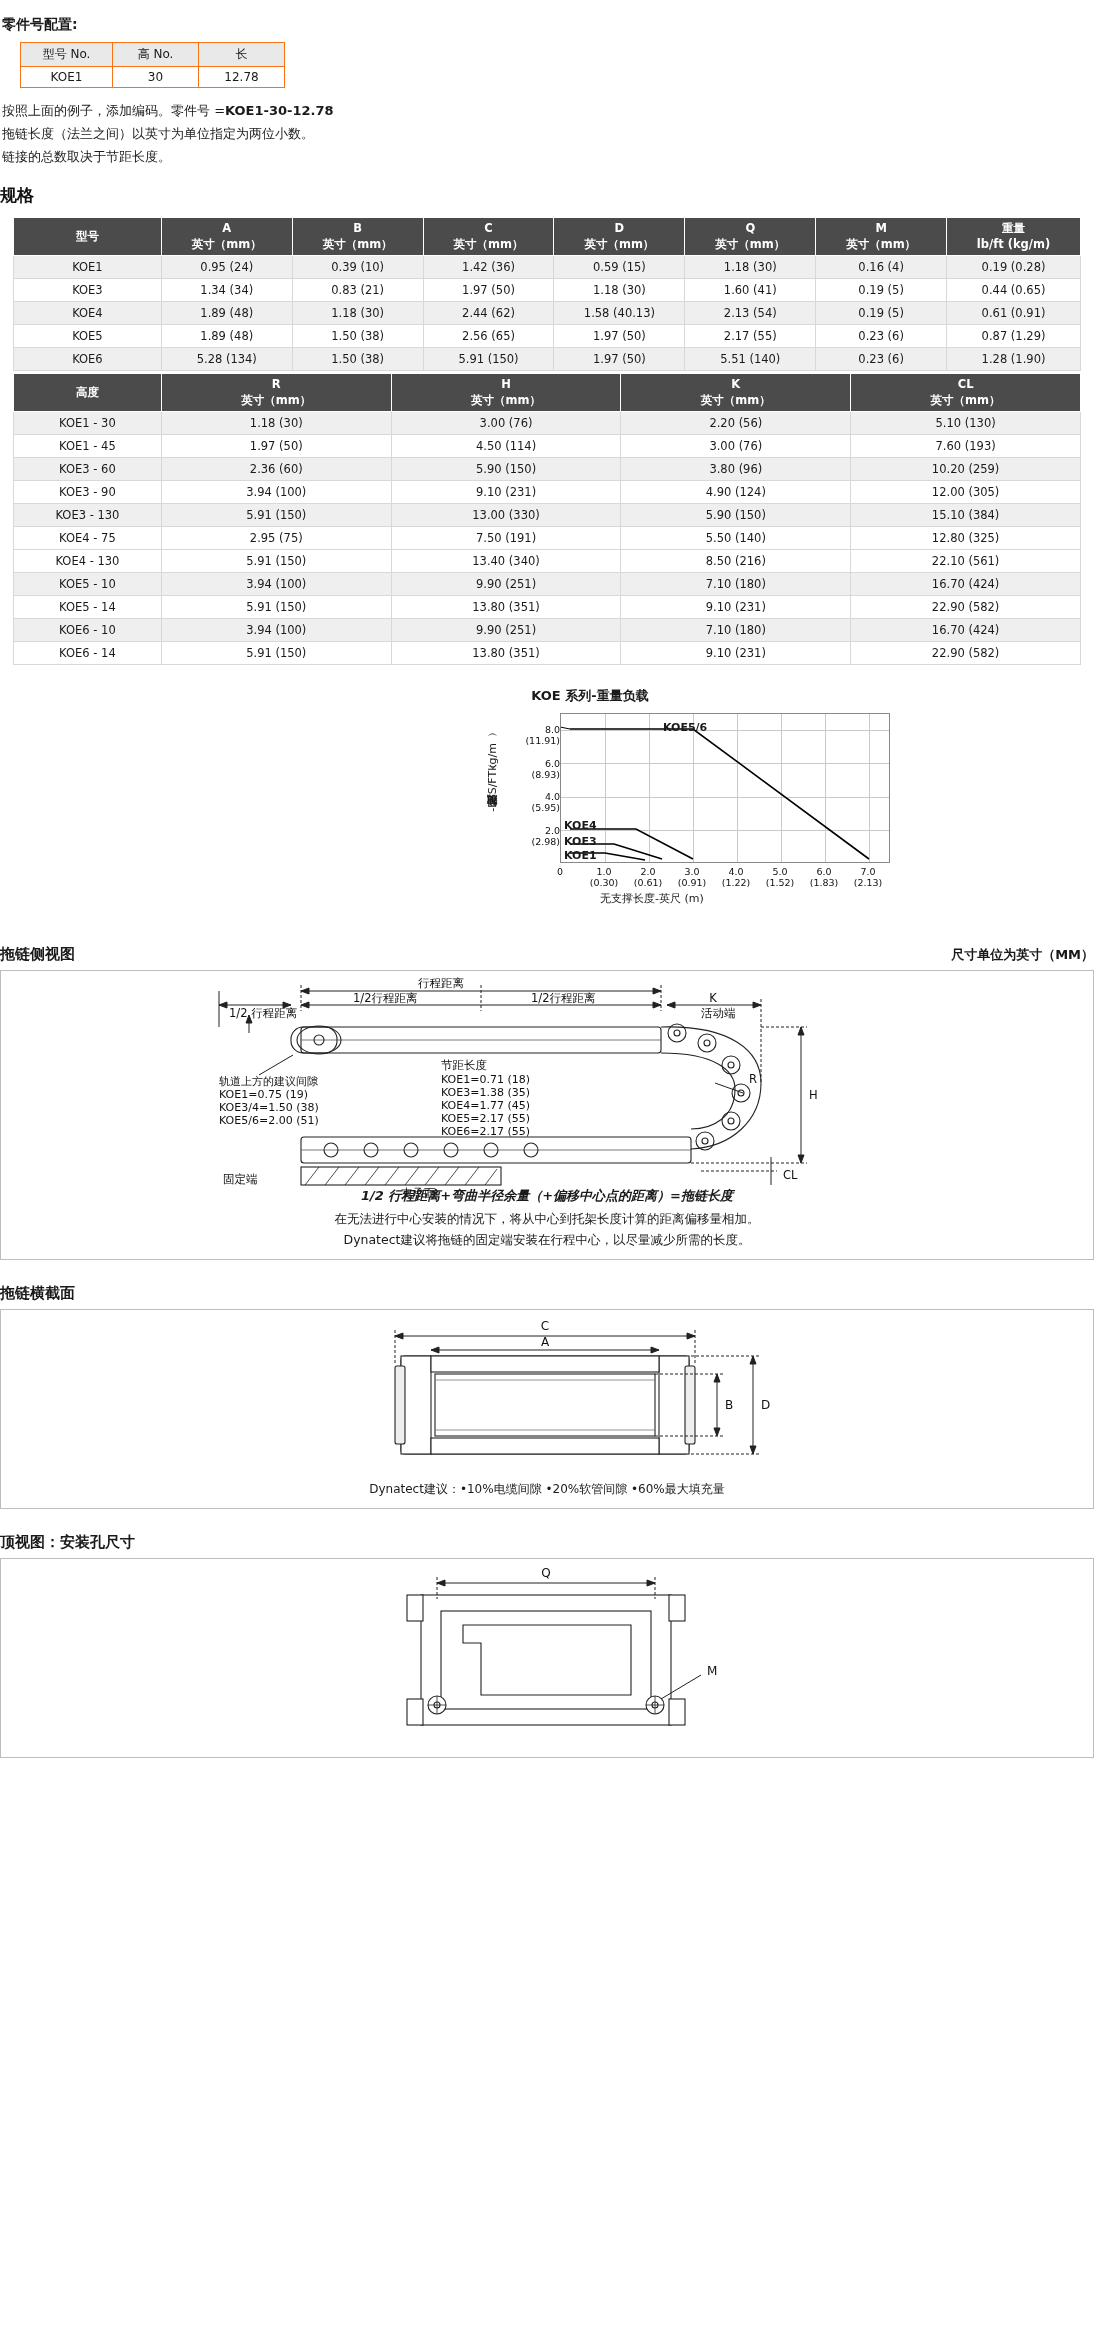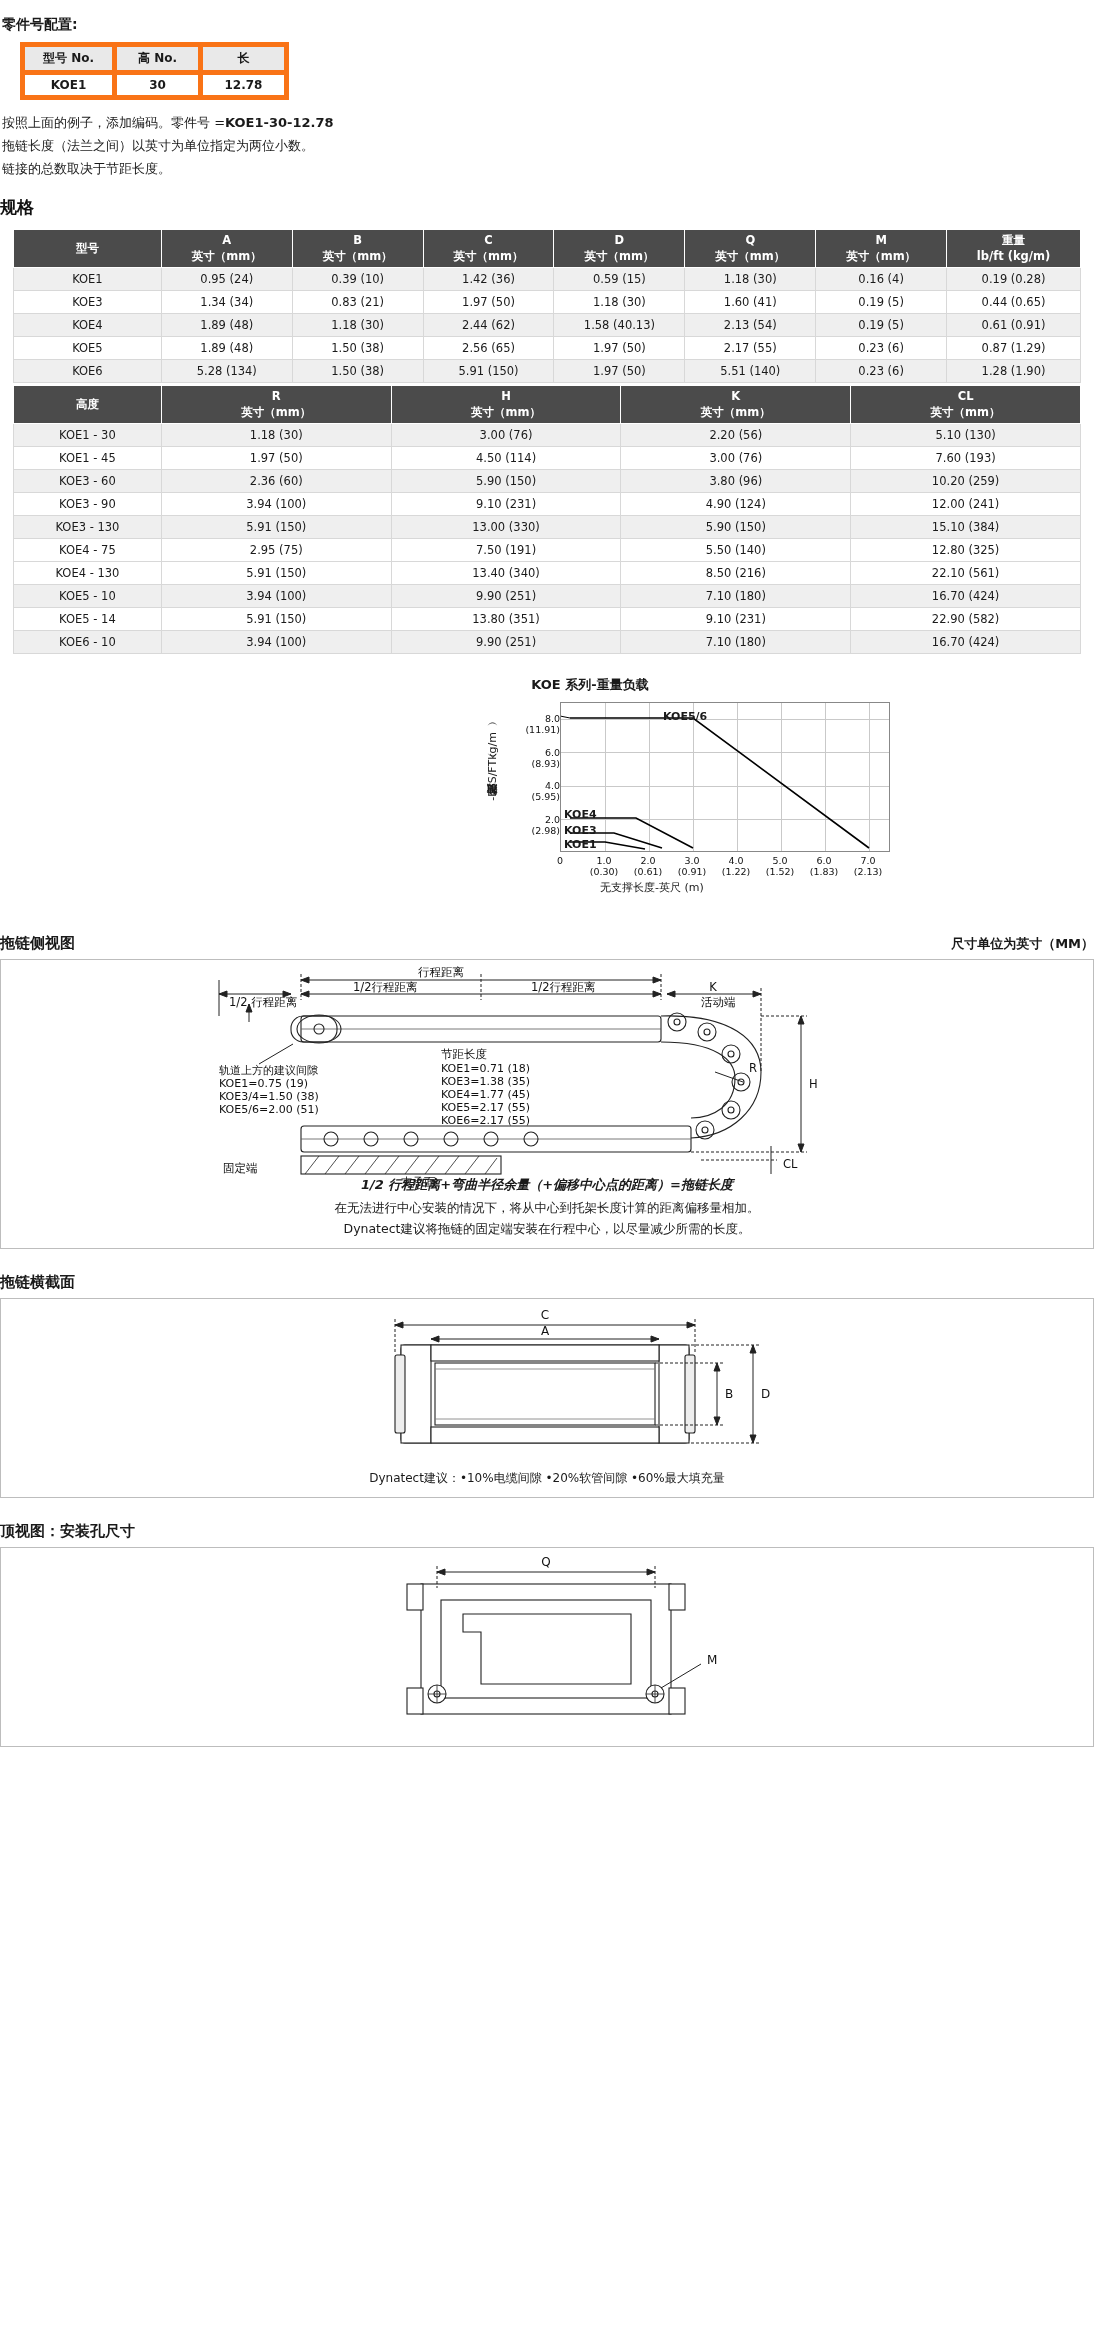--- a/index.html
+++ b/index.html
@@ -22,25 +22,25 @@
   .bold { font-weight:bold; }
 
   
   .pn-title { font-size:14px; font-weight:bold; margin:0 0 8px 2px; }
   table.pn {
     border-collapse:collapse;
     margin-left:20px;
     margin-bottom:12px;
   }
   table.pn td, table.pn th {
-    border:5px solid #f97316;
+    border:1px solid #f97316;
     font-size:12px;
     padding:3px 0;
     text-align:center;
-    font-weight:bold;
+    font-weight:normal;
   }
   table.pn thead td { background:#e9e9e9; }
   table.pn td.c1 { width:92px; }
   table.pn td.c2 { width:86px; }
   table.pn td.c3 { width:86px; }
 
   .pn-notes { margin:0 0 4px 2px; font-size:13px; line-height:1.7; }
   .pn-notes div { margin-bottom:1px; }
 
   
@@ -317,21 +317,21 @@
         <td>2.36 (60)</td>
         <td>5.90 (150)</td>
         <td>3.80 (96)</td>
         <td>10.20 (259)</td>
       </tr>
       <tr>
         <td class="model">KOE3 - 90</td>
         <td>3.94 (100)</td>
         <td>9.10 (231)</td>
         <td>4.90 (124)</td>
-        <td>12.00 (241)</td>
+        <td>12.00 (305)</td>
       </tr>
       <tr class="alt">
         <td class="model">KOE3 - 130</td>
         <td>5.91 (150)</td>
         <td>13.00 (330)</td>
         <td>5.90 (150)</td>
         <td>15.10 (384)</td>
       </tr>
       <tr>
         <td class="model">KOE4 - 75</td>
@@ -360,20 +360,27 @@
         <td>13.80 (351)</td>
         <td>9.10 (231)</td>
         <td>22.90 (582)</td>
       </tr>
       <tr class="alt">
         <td class="model">KOE6 - 10</td>
         <td>3.94 (100)</td>
         <td>9.90 (251)</td>
         <td>7.10 (180)</td>
         <td>16.70 (424)</td>
+      </tr>
+      <tr>
+        <td class="model">KOE6 - 14</td>
+        <td>5.91 (150)</td>
+        <td>13.80 (351)</td>
+        <td>9.10 (231)</td>
+        <td>22.90 (582)</td>
       </tr>
     </tbody>
   </table>
 
   <div class="chart-wrap">
     <div class="chart-title">KOE 系列-重量负载</div>
 
     <div class="yaxis-title">附加荷载 -LBS/FT（kg/m）</div>
 
     <div class="ylab" style="left:506px; top:34px;">

